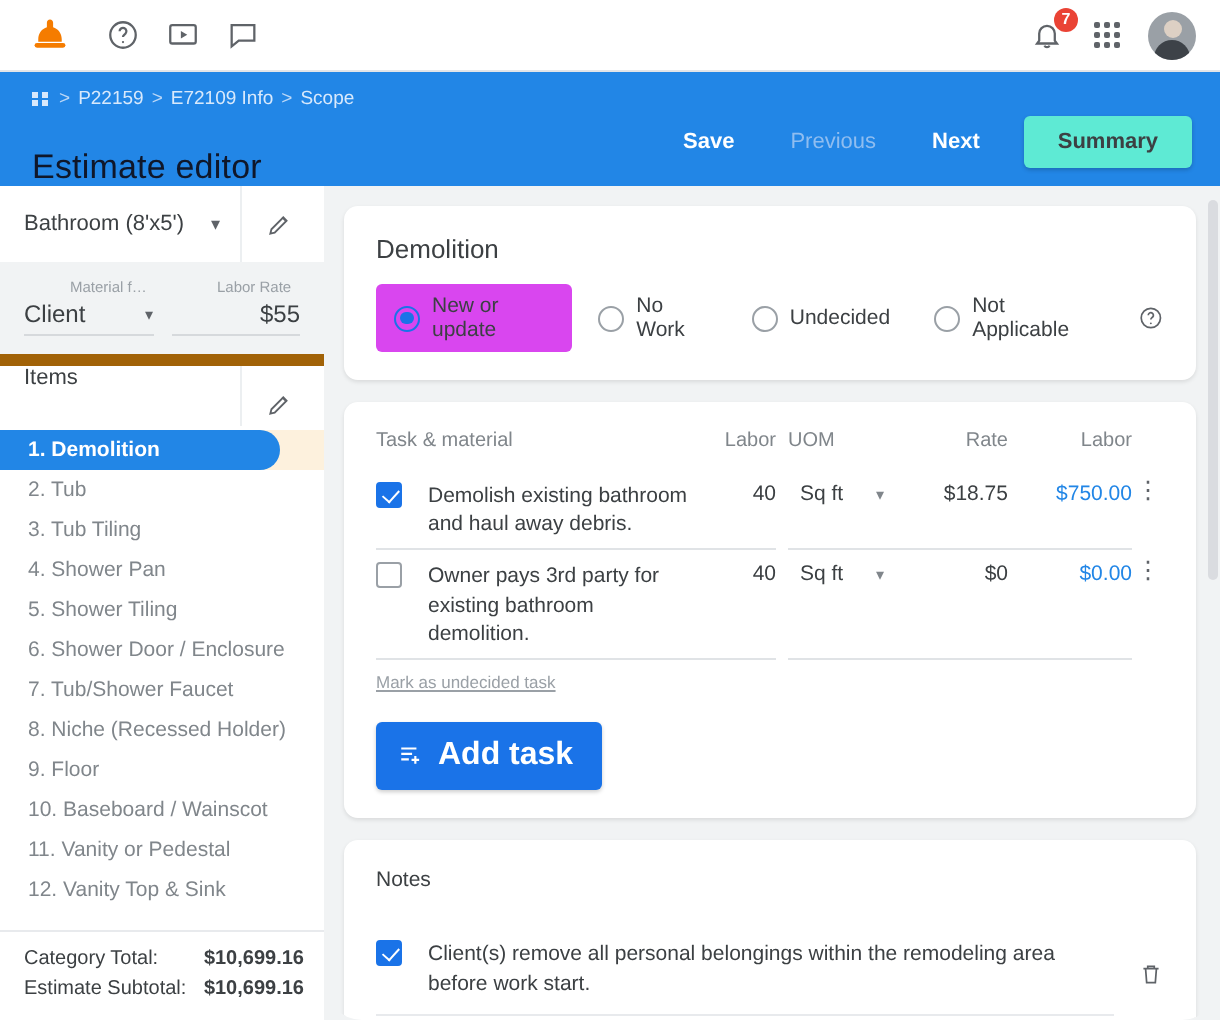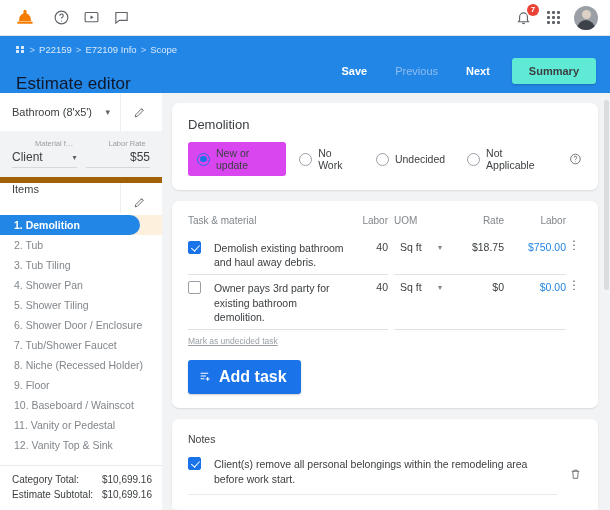--- a/index.html
+++ b/index.html
@@ -108,21 +108,21 @@
   }
   .item.selected {
     background: #2286e6; color: #fff; border-radius: 0 12px 12px 0;
     margin-right: 22px; font-weight: bold; padding-left: 14px;
   }
   .item-row-selected { background: #fdf1dd; }
 
   .totals { background: #fff; border-top: 1px solid #e8eaed; padding: 6px 10px 8px 12px; }
   .total-line { display: flex; font-size: 10px; color: #3c4043; padding: 2px 0; }
   .total-line .tl { flex: 1; }
-  .total-line .tv { font-weight: normal; }
+  .total-line .tv { font-weight: bold; }
 
   
   .main { flex: 1; padding: 10px 12px 0 10px; overflow: hidden; position: relative; border-radius: 19px; }
   .card {
     background: #fff; border-radius: 7px; box-shadow: 0 1px 2px rgba(0,0,0,.10);
     padding: 14px 16px 14px 16px; margin-bottom: 11px;
   }
   .card-title { font-size: 13px; color: #3c4043; margin-bottom: 10px; }
   .radios { display: flex; align-items: center; gap: 4px; }
   .radio {
@@ -172,21 +172,21 @@
     font-size: 8.5px; color: #9aa0a6; text-decoration: underline;
     margin-top: 6px; display: inline-block; cursor: pointer;
   }
   .add-task {
     margin-top: 12px; background: #1a73e8; color: #fff; font-size: 16px; font-weight: bold;
     border-radius: 3px; padding: 8px 14px 8px 11px; display: inline-flex; align-items: center;
     gap: 7px; box-shadow: 0 1px 2px rgba(0,0,0,.2); cursor: pointer;
   }
   .add-task svg { width: 13px; height: 13px; display:block; }
 
-  .notes-title { font-size: 10.5px; color: #3c4043; margin-bottom: 12px; }
+  .notes-title { font-size: 10.5px; color: #3c4043; margin-bottom: 24px; }
   .note-row { display: flex; align-items: flex-start; padding-bottom: 6px; margin-bottom: 12px; }
   .note-main { flex: 1; border-bottom: 1px solid #e8eaed; padding-bottom: 8px; display: flex; }
   .note-text { font-size: 10.5px; color: #3c4043; line-height: 1.4; margin-left: 13px; }
   .trash { width: 13px; height: 14px; color: #5f6368; margin-left: 12px; margin-top: 10px; cursor: pointer; flex:none; }
 
   .scrollbar {
     position: absolute; right: 1px; top: 94px; width: 5px; height: 416px;
     background: #f1f3f4;
   }
   .scrollthumb { position: absolute; right: 1px; top: 100px; width: 5px; height: 190px; background: #dadce0; border-radius: 3px; }

